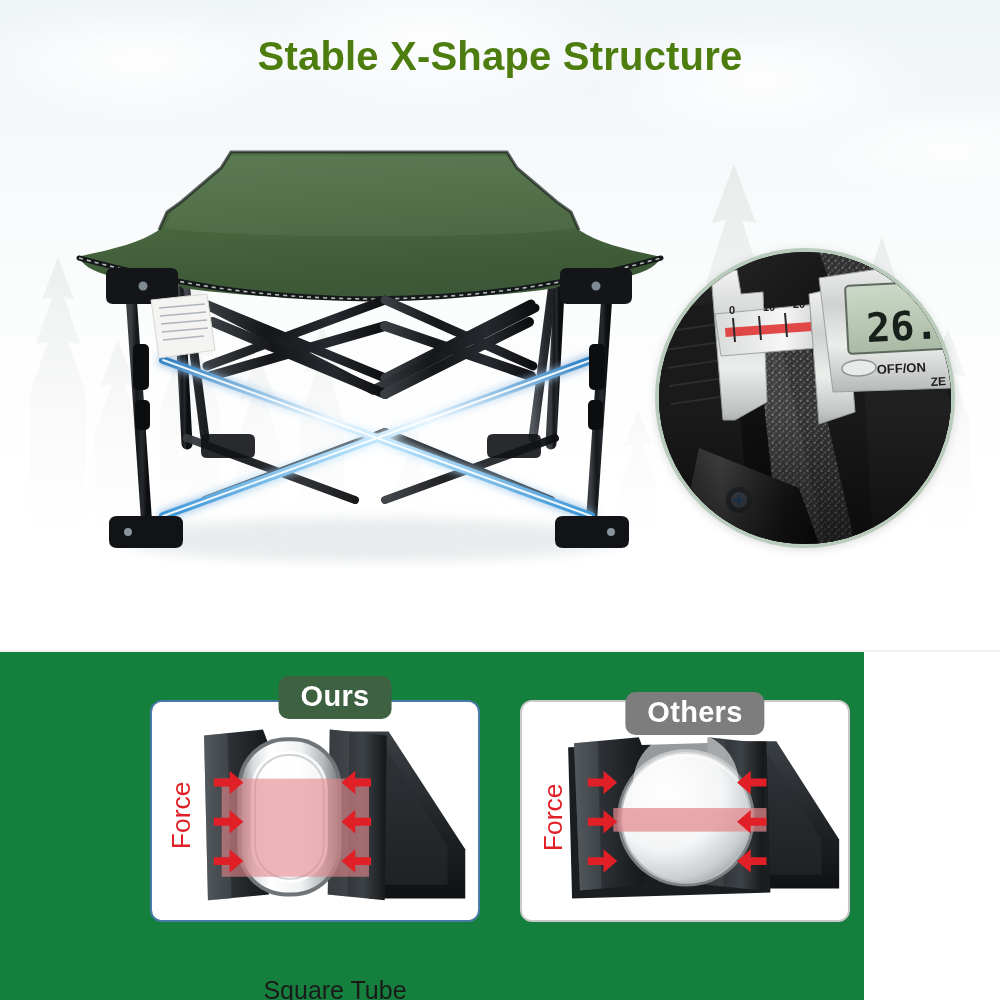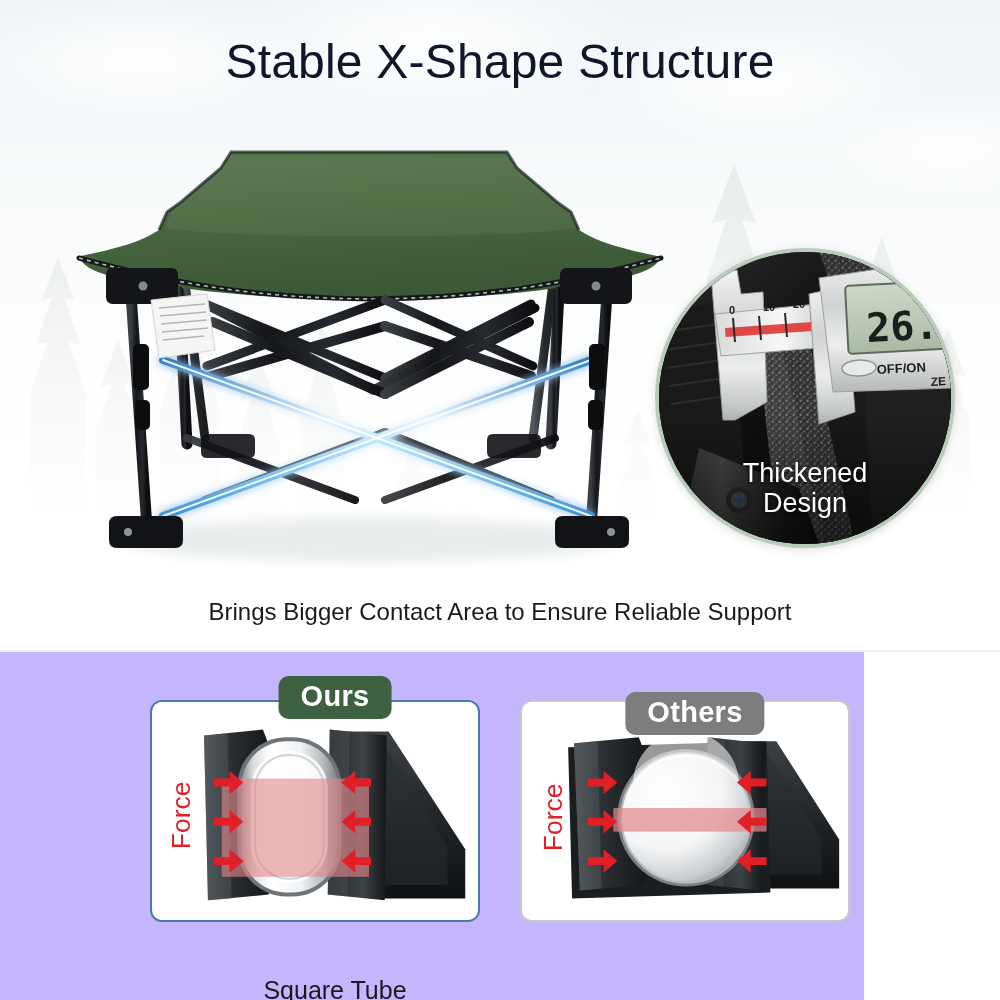--- a/index.html
+++ b/index.html
@@ -37,22 +37,22 @@
     background:linear-gradient(180deg, rgba(255,255,255,.35) 0%, rgba(255,255,255,.55) 40%, rgba(255,255,255,.88) 72%, #ffffff 92%);
   }
   .ground-shine {
     position:absolute; left:0; top:470px; width:1000px; height:160px;
     background:linear-gradient(180deg, rgba(255,255,255,0) 0%, rgba(255,255,255,.9) 45%, #fff 100%);
   }
 
   .main-title {
     position:absolute; left:0; top:34px; width:1000px;
     text-align:center;
-    font-size:48px; font-weight:normal; letter-spacing:.2px;
-    color:#0f172a;
+    font-size:40px; font-weight:bold; letter-spacing:.2px;
+    color:#4d7c0f;
     text-shadow:0 1px 0 rgba(255,255,255,.7);
     z-index:6;
   }
 
   .cot-wrap { position:absolute; left:55px; top:108px; width:630px; height:460px; z-index:4; }
   .cot-svg  { display:block; width:630px; height:460px; }
 
   .caliper-circle {
     position:absolute; left:655px; top:248px; width:300px; height:300px;
     border-radius:50%; overflow:hidden;
@@ -77,21 +77,21 @@
   }
 
   .section-divider {
     position:absolute; left:0; top:650px; width:1000px; height:2px;
     background:#f0f0f0;
   }
 
   
   .bottom-section {
     position:absolute; left:0; top:652px; width:864px; height:348px;
-    background:#c4b5fd;
+    background:#15803d;
     padding-left:31px;
   }
   .compare-row {
     position:absolute; left:0; top:24px; width:1000px; height:250px;
   }
   .compare-col {
     position:absolute; top:0; width:380px; height:250px;
   }
   .compare-col.ours   { left:145px; }
   .compare-col.others { left:505px; }
@@ -395,27 +395,22 @@
         <rect x="186" y="34" width="106" height="68" rx="4" fill="url(#lcdG)" stroke="#5e6a5d" stroke-width="2" transform="rotate(-3 186 34)"></rect>
         <text x="208" y="90" font-family="DejaVu Sans Mono, monospace" font-size="40" font-weight="bold" fill="#17201a" transform="rotate(-3 208 90)">26.65</text>
 
         <ellipse cx="200" cy="116" rx="17" ry="8" fill="#e8eae9" stroke="#8d9390" stroke-width="1.4" transform="rotate(-3 200 116)"></ellipse>
         <text x="218" y="122" font-family="Liberation Sans, sans-serif" font-size="13" font-weight="bold" fill="#1b1b1b" transform="rotate(-3 218 122)">OFF/ON</text>
         <text x="272" y="134" font-family="Liberation Sans, sans-serif" font-size="12" font-weight="bold" fill="#1b1b1b" transform="rotate(-3 272 134)">ZE</text>
 
         <rect x="0" y="160" width="292" height="132" fill="url(#capFade)"></rect>
       </svg>
 
-      <div class="caliper-caption">
-        <span>Thickened</span>
-        <span>Design</span>
-      </div>
     </div>
 
-    <div class="subcaption">Brings Bigger Contact Area to Ensure Reliable Support</div>
   </div>
 
   <div class="section-divider"></div>
 
   <div class="bottom-section">
     <div class="compare-row">
 
       <div class="compare-col ours">
         <div class="badge green">Ours</div>
 

